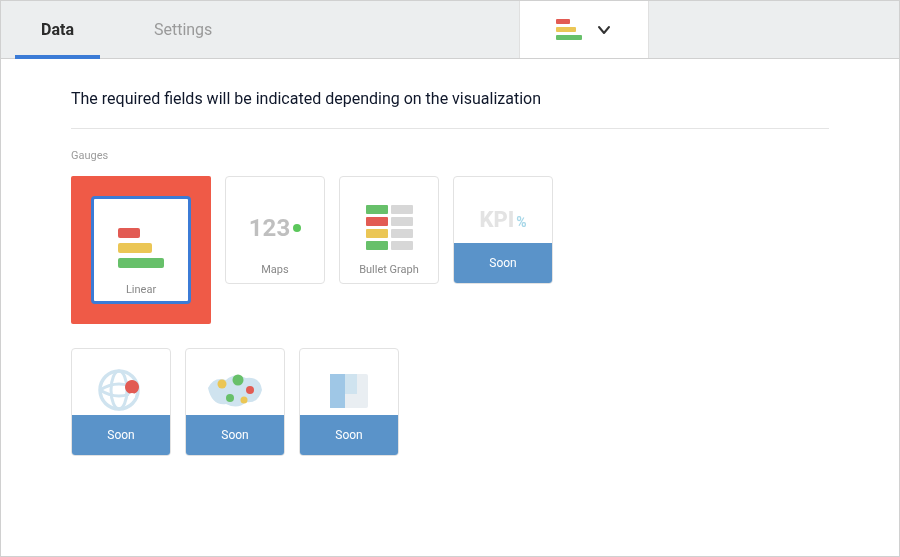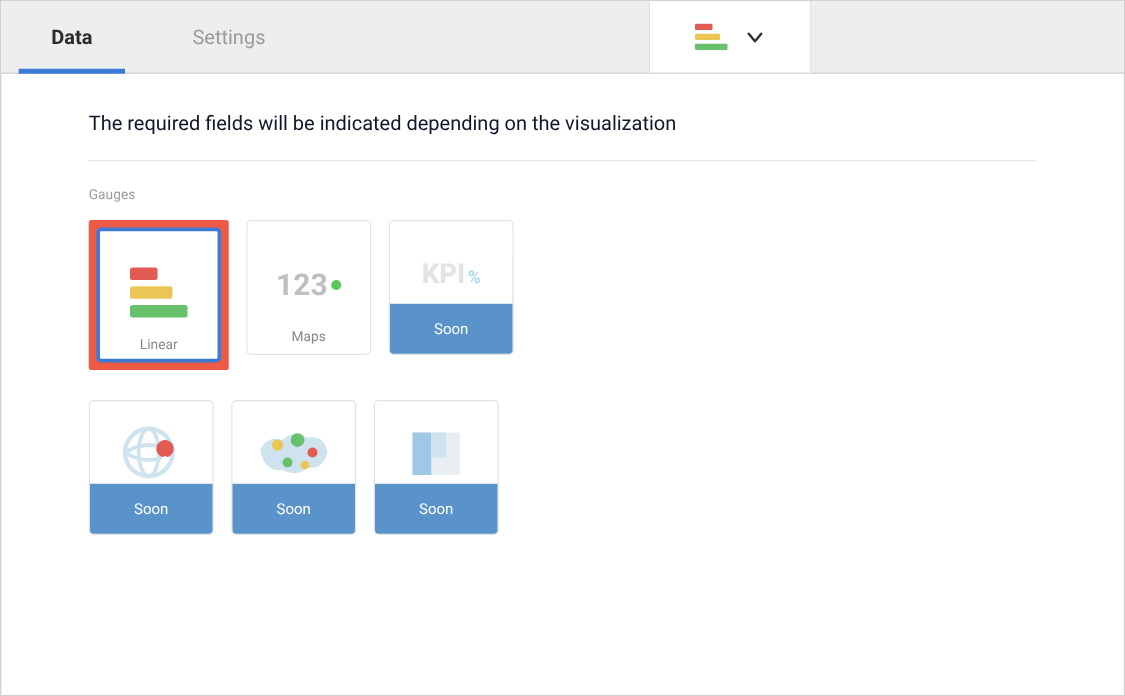--- a/index.html
+++ b/index.html
@@ -25,21 +25,21 @@
 
   .section-label { font-size: 11px; color: #9c9c9c; margin-bottom: 14px; margin-top: 6px; }
 
   .card-row { display: flex; gap: 14px; margin-bottom: 24px; flex-wrap: wrap; }
 
   .card { width: 100px; height: 108px; background: #fff; border: 1px solid #e2e2e2; border-radius: 4px; display: flex; flex-direction: column; align-items: center; justify-content: space-between; padding: 14px 6px 8px 6px; cursor: pointer; position: relative; }
   .card .icon-area { flex: 1; display: flex; align-items: center; justify-content: center; width: 100%; }
   .card .card-label { font-size: 11px; color: #888; text-align: center; line-height: 1; }
 
   .card.selected { border: 3px solid #3b7bd6; padding: 12px 4px 6px 4px; }
-  .highlight-wrap { padding: 6px; background: #ef5a47; border-radius: 2px; display: inline-block; }
+  .highlight-wrap { padding: 20px; background: #ef5a47; border-radius: 2px; display: inline-block; }
   .highlight-wrap .card { margin: 0; }
 
   .card.soon .soon-strip { position: absolute; left: 0; right: 0; bottom: 0; height: 40px; background: #5a93c9; color: #fff; font-size: 12px; display: flex; align-items: center; justify-content: center; border-bottom-left-radius: 3px; border-bottom-right-radius: 3px; }
   .card.soon { padding-bottom: 36px; }
 
   
   .ic-linear { display: flex; flex-direction: column; gap: 5px; align-items: flex-start; }
   .ic-linear .b { height: 10px; border-radius: 2px; }
 
   .ic-text { font-size: 24px; font-weight: 700; color: #bfbfbf; display: flex; align-items: center; gap: 3px; }
@@ -100,20 +100,35 @@
       <div class="card">
         <div class="icon-area">
           <div class="ic-text">
             <span>123</span>
             <span class="dot"></span>
           </div>
         </div>
         <div class="card-label">Maps</div>
       </div>
 
+      <div class="card">
+        <div class="icon-area">
+          <div class="ic-bullet">
+            <div style="background:#67c06a;"></div>
+              <div style="background:#d7d7d7;"></div>
+            <div style="background:#e25b53;"></div>
+              <div style="background:#d7d7d7;"></div>
+            <div style="background:#ebc655;"></div>
+              <div style="background:#d7d7d7;"></div>
+            <div style="background:#67c06a;"></div>
+              <div style="background:#d7d7d7;"></div>
+          </div>
+        </div>
+        <div class="card-label">Bullet Graph</div>
+      </div>
 
       <div class="card soon">
         <div class="icon-area">
           <div class="ic-kpi">
             <span>KPI</span>
             <span class="pct">%</span>
           </div>
         </div>
         <div class="soon-strip">Soon</div>
       </div>

